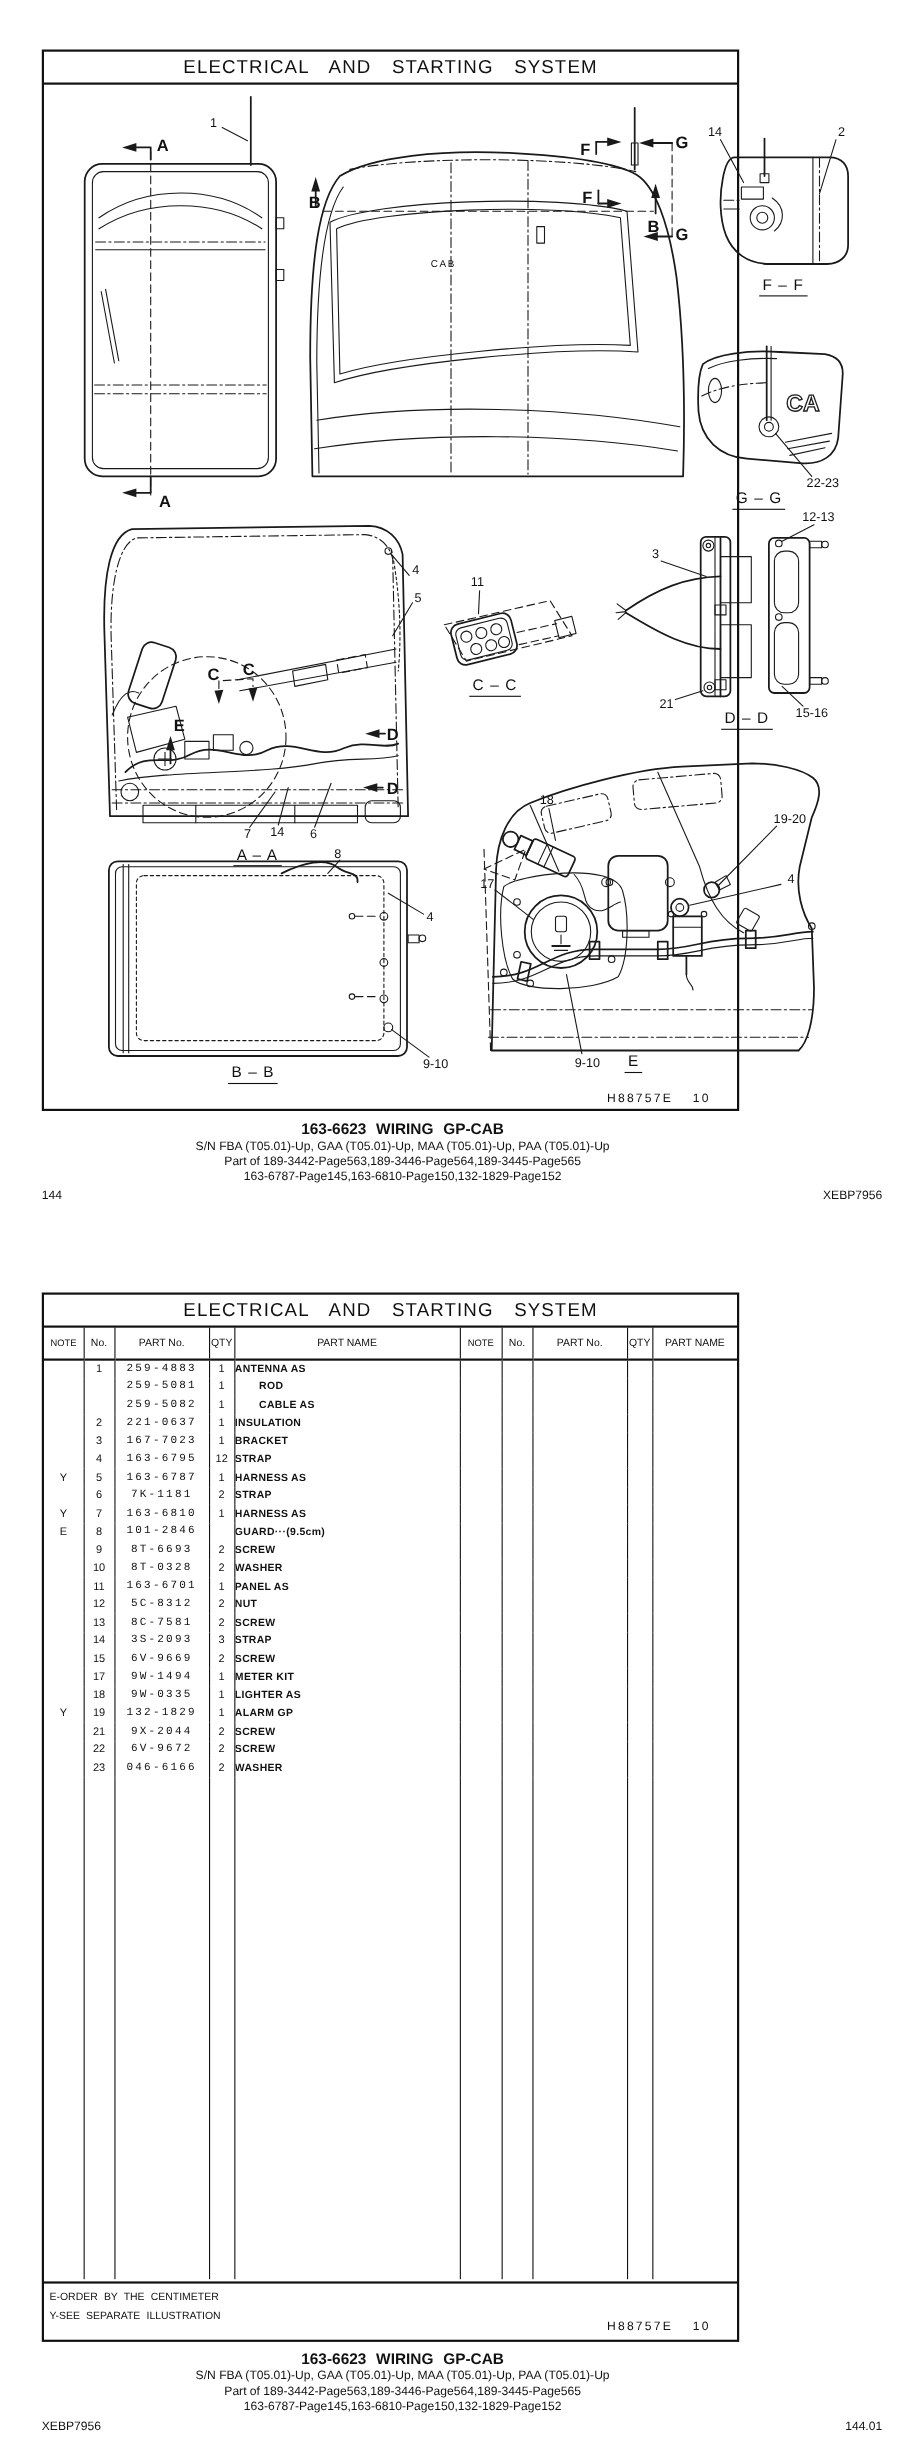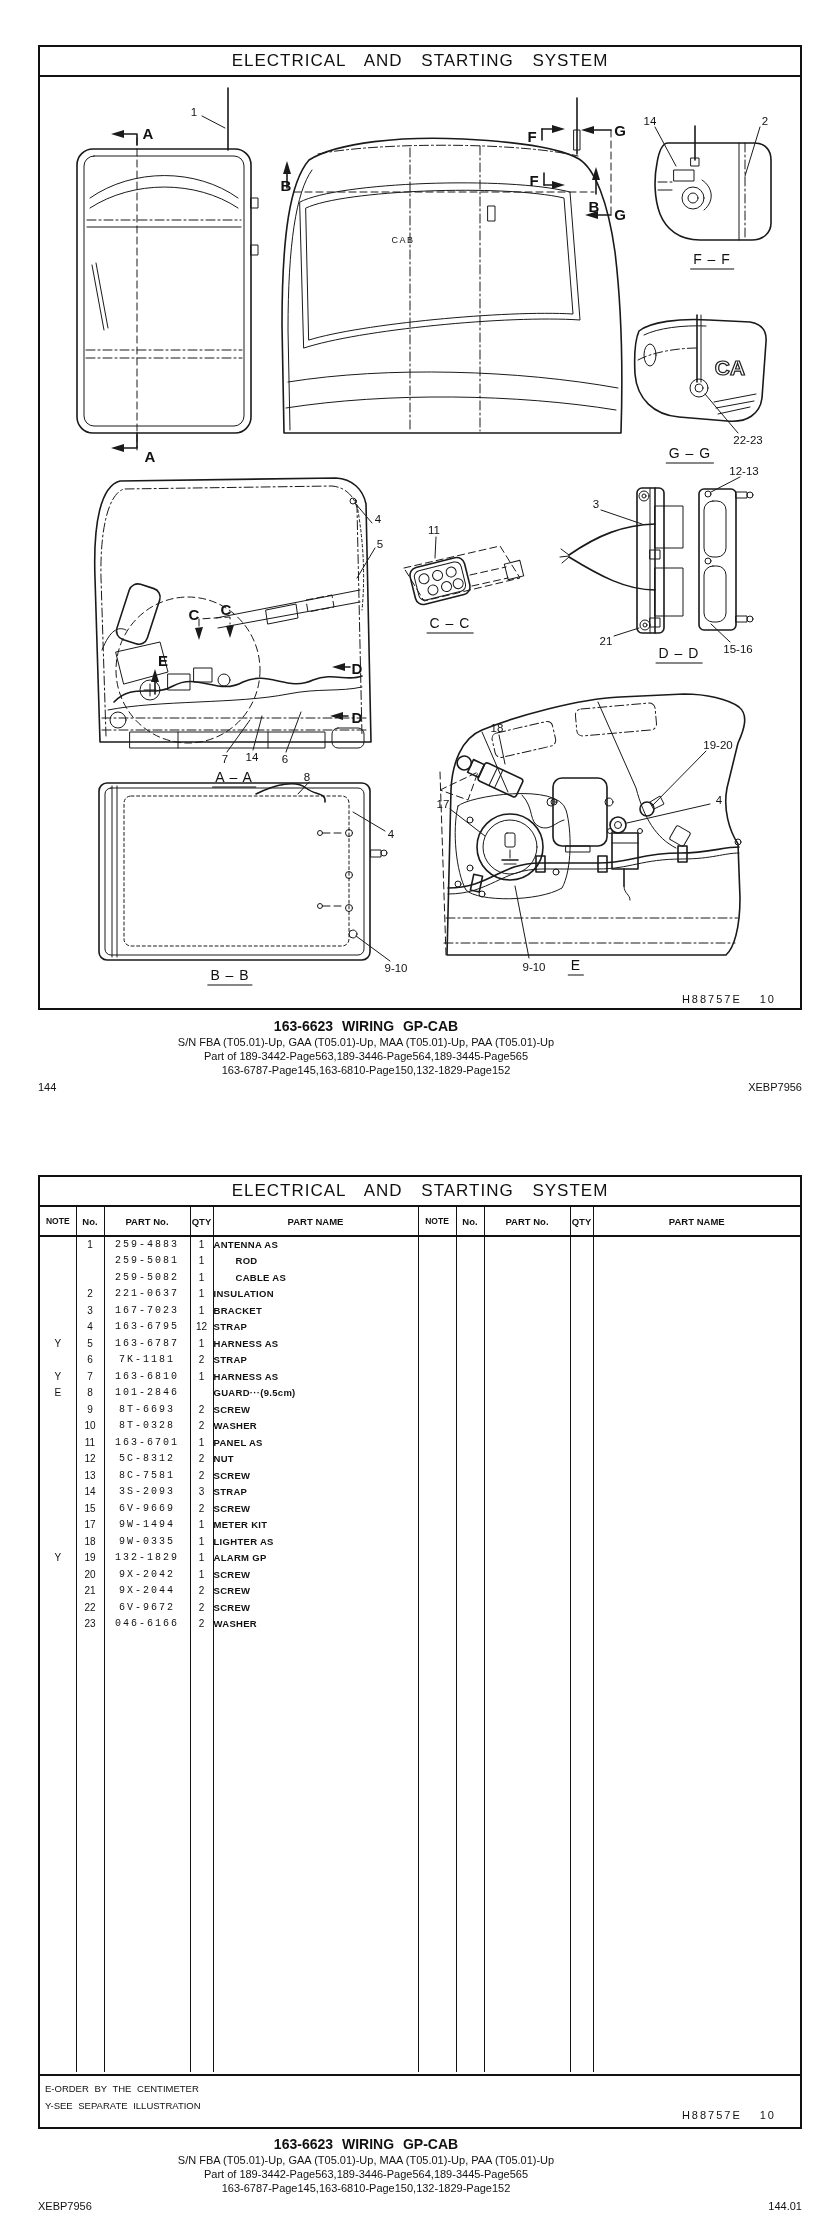--- a/index.html
+++ b/index.html
@@ -1,17 +1,17 @@
 <!DOCTYPE html>
 <html><head>
 <meta charset="utf-8">
 <style>
   html,body{margin:0;padding:0;background:#fff;}
   body{width:840px;height:2239px;position:relative;font-family:"Liberation Sans",sans-serif;color:#111;}
-  .pagebox{position:absolute;left:38px;width:764px;border:2px solid #111;background:#fff;box-sizing:border-box;}
+  .pagebox{position:absolute;left:38px;width:634px;border:2px solid #111;background:#fff;box-sizing:border-box;}
   .ptitle{position:absolute;top:0;left:0;right:0;height:28px;border-bottom:2px solid #111;
           display:flex;align-items:center;justify-content:center;
           font-size:17px;letter-spacing:1px;word-spacing:13px;font-weight:400;}
   
   #page1{top:45px;height:965px;}
   .dlayer{position:absolute;left:-2px;top:-17px;width:764px;height:995px;}
   .dlayer svg{position:absolute;left:0;top:0;}
   .dlabel{position:absolute;transform:translate(-50%,-50%);white-space:nowrap;}
   .dlabel.num{font-size:11.5px;}
   .dlabel.letter{font-size:15px;font-weight:700;}
@@ -26,21 +26,21 @@
   .caption .c2{font-size:11px;}
   .pgfoot{position:absolute;left:38px;width:764px;font-size:11px;}
   .pgfoot .fl{float:left;}
   .pgfoot .fr{float:right;}
   
   #page2{top:1175px;height:954px;}
   .tablewrap{position:absolute;left:0;right:0;top:30px;bottom:55px;}
   table.parts{width:100%;height:100%;border-collapse:collapse;table-layout:fixed;}
   table.parts th,table.parts td{border-right:1px solid #111;padding:0;margin:0;overflow:hidden;white-space:nowrap;}
   table.parts th:last-child,table.parts td:last-child{border-right:none;}
-  table.parts thead th{border-bottom:2px solid #111;height:28px;font-weight:700;font-size:9.5px;text-align:center;}
+  table.parts thead th{border-bottom:2px solid #111;height:28px;font-weight:400;font-size:9.5px;text-align:center;}
   table.parts thead th.h-note{font-size:8.5px;}
   tr.prow{height:16.5px;}
   td.c-note{text-align:center;font-size:10px;}
   td.c-no{text-align:center;font-size:10px;}
   td.c-part{text-align:center;font-size:10px;font-family:"Liberation Mono",monospace;letter-spacing:2px;}
   td.c-qty{text-align:center;font-size:10px;}
   td.c-name{text-align:left;font-size:9.5px;font-weight:700;padding-left:7px;letter-spacing:.3px;}
   tr.indent td.c-name{padding-left:22px;}
   .footnotes{position:absolute;left:0;right:0;bottom:0;height:53px;border-top:2px solid #111;box-sizing:border-box;padding:4px 0 0 5px;}
   .footnotes .fn{font-size:9.5px;word-spacing:3px;line-height:17px;}
@@ -657,33 +657,20 @@
           <td class="c-name">ALARM GP</td>
           <td class="c-note"></td>
           <td class="c-no"></td>
           <td class="c-part"></td>
           <td class="c-qty"></td>
           <td class="c-name"></td>
 
         </tr>
           <tr class="prow" style="">
           <td class="c-note"></td>
-          <td class="c-no">20</td>
-          <td class="c-part">9X-2042</td>
-          <td class="c-qty">1</td>
-          <td class="c-name">SCREW</td>
-          <td class="c-note"></td>
-          <td class="c-no"></td>
-          <td class="c-part"></td>
-          <td class="c-qty"></td>
-          <td class="c-name"></td>
-
-        </tr>
-          <tr class="prow" style="">
-          <td class="c-note"></td>
           <td class="c-no">21</td>
           <td class="c-part">9X-2044</td>
           <td class="c-qty">2</td>
           <td class="c-name">SCREW</td>
           <td class="c-note"></td>
           <td class="c-no"></td>
           <td class="c-part"></td>
           <td class="c-qty"></td>
           <td class="c-name"></td>
 

